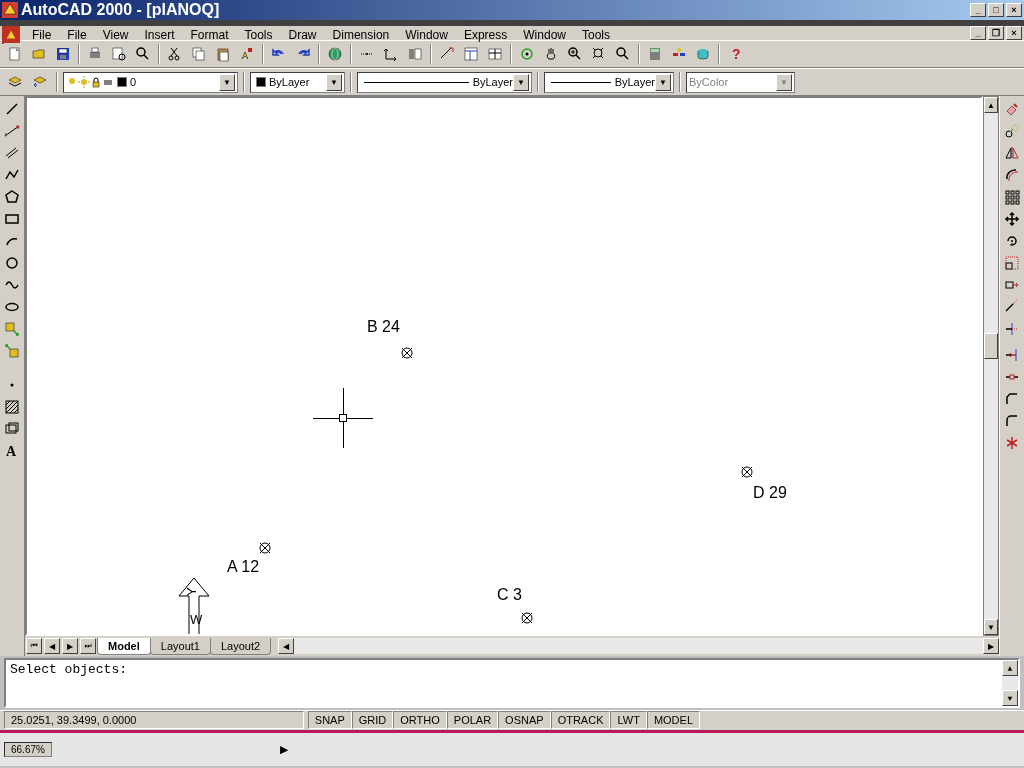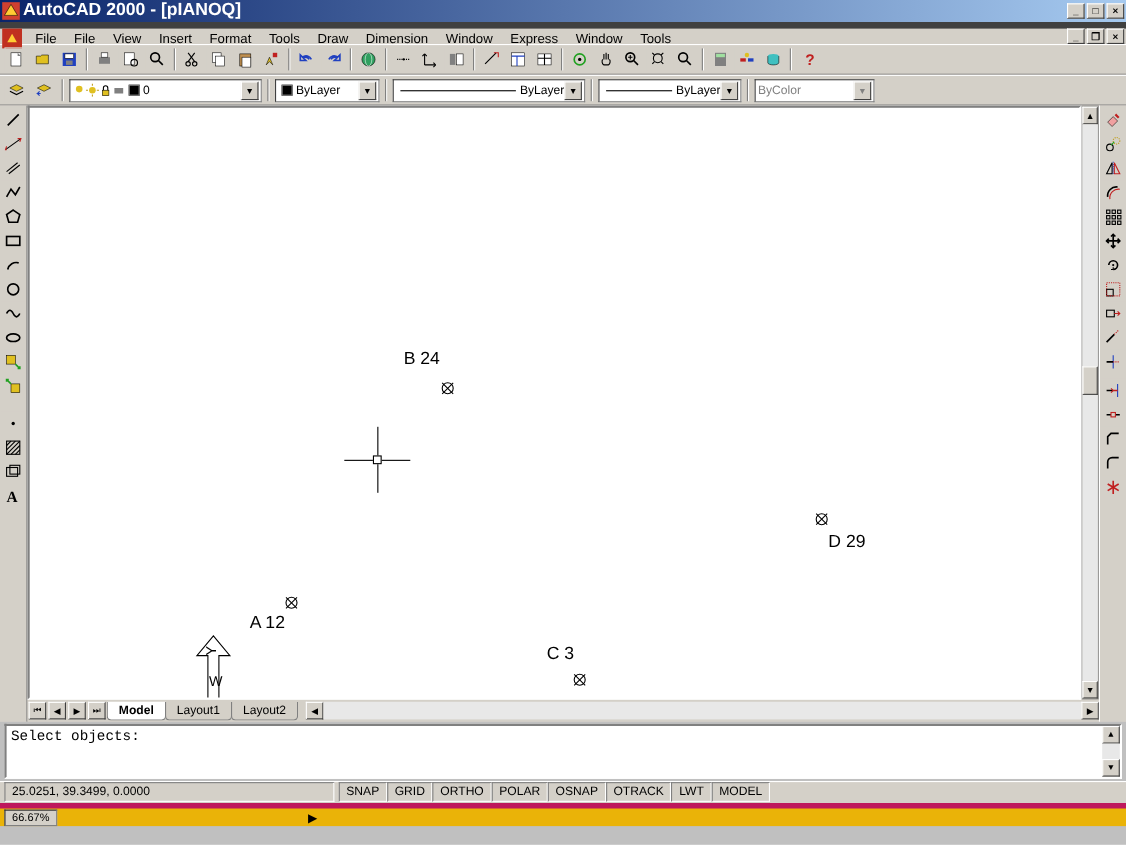--- a/index.html
+++ b/index.html
@@ -64,21 +64,21 @@
 .cmd-area { height:50px; background:#fff; border:2px solid #808080; border-right-color:#fff; border-bottom-color:#fff; margin:2px 4px; font-family:'Courier New',monospace; font-size:13px; padding:2px 4px; position:relative; }
 .cmd-scroll { position:absolute; right:0; top:0; bottom:0; width:16px; display:flex; flex-direction:column; }
 
 
 .status-bar { height:20px; background:#d4d0c8; display:flex; align-items:flex-start; padding:0 4px; gap:0; border-top:1px solid #fff; }
 .status-cell { border:1px solid #808080; border-top-color:#808080; border-left-color:#808080; border-right-color:#fff; border-bottom-color:#fff; padding:1px 6px; font-size:11px; height:18px; display:flex; align-items:center; }
 .status-coords { width:300px; }
 .status-spacer { flex:1; }
 
 
-.bottom-bar { height:21px; background:#eab308; border-top:5px solid #be185d; display:flex; align-items:center; padding:2px 4px; gap:4px; }
+.bottom-bar { height:36px; background:#e5e5e5; border-top:3px solid #be185d; display:flex; align-items:center; padding:2px 4px; gap:4px; }
 .zoom-cell { border:1px inset #808080; padding:1px 6px; font-size:10px; background:#d4d0c8; }
 
 
 .point-marker { position:absolute; width:14px; height:14px; transform:translate(-50%,-50%); }
 .point-marker svg { width:14px; height:14px; }
 .point-label { position:absolute; font-family:Arial; font-size:16px; color:#000; white-space:nowrap; }
 .crosshair { position:absolute; transform:translate(-50%,-50%); }
 .crosshair .hline { position:absolute; width:60px; height:1px; background:#000; top:0; left:-30px; }
 .crosshair .vline { position:absolute; width:1px; height:60px; background:#000; top:-30px; left:0; }
 .crosshair .box { position:absolute; width:8px; height:8px; border:1px solid #000; top:-4px; left:-4px; background:#fff; }

